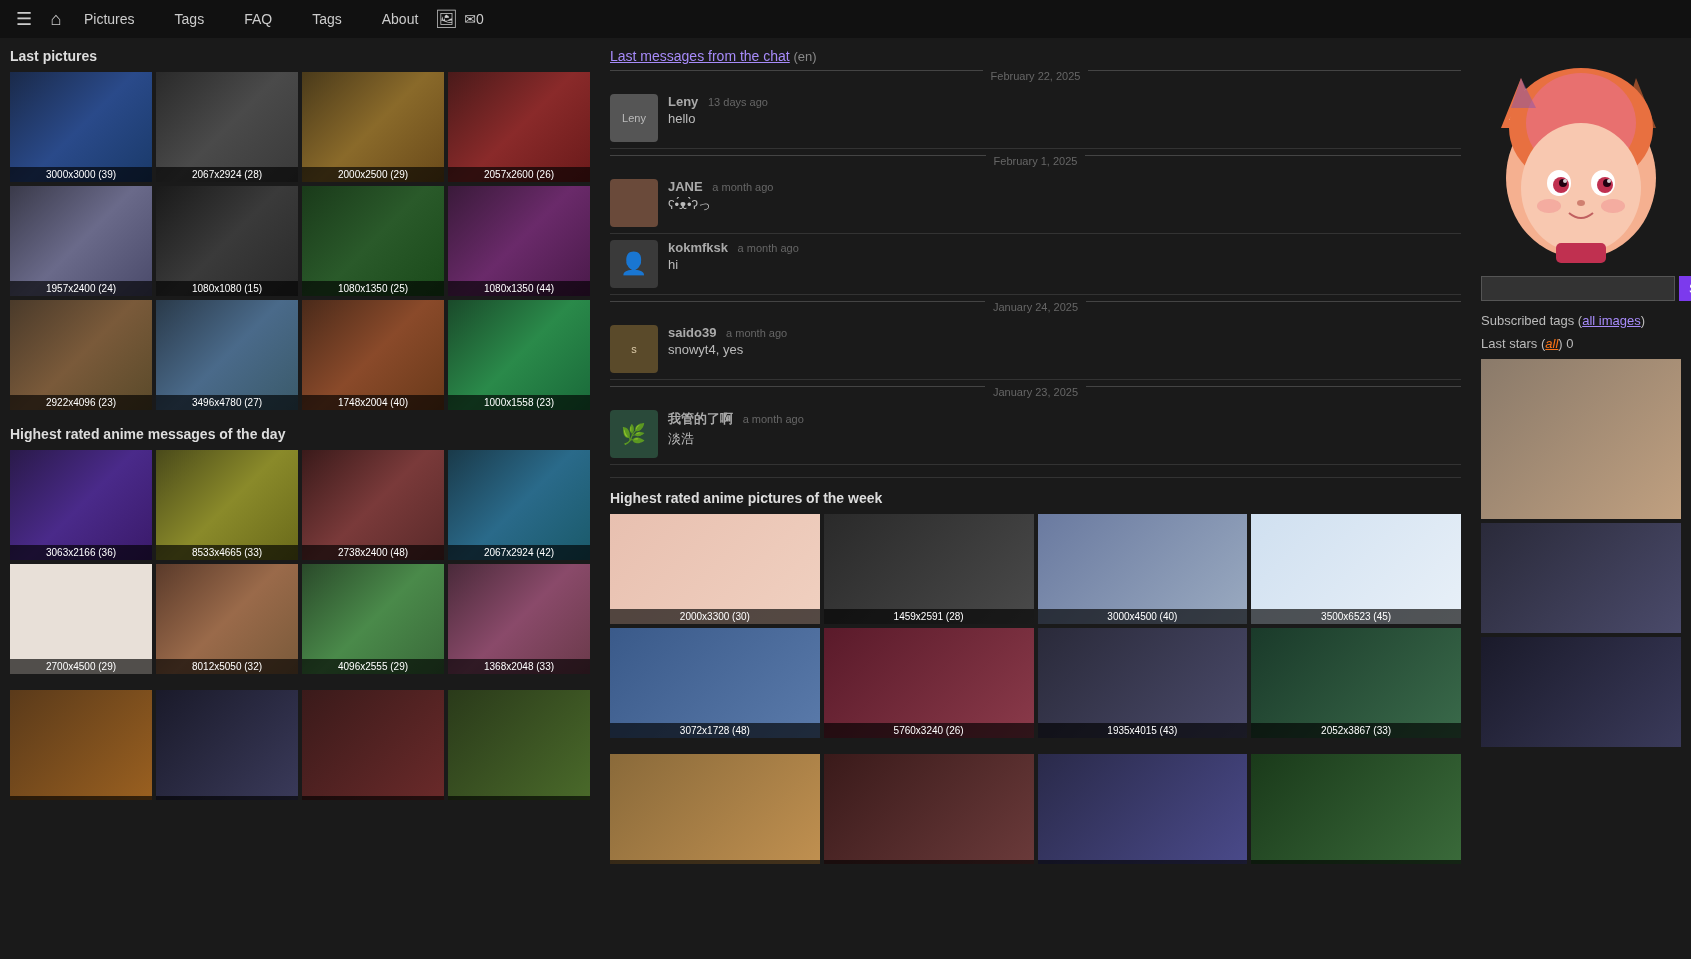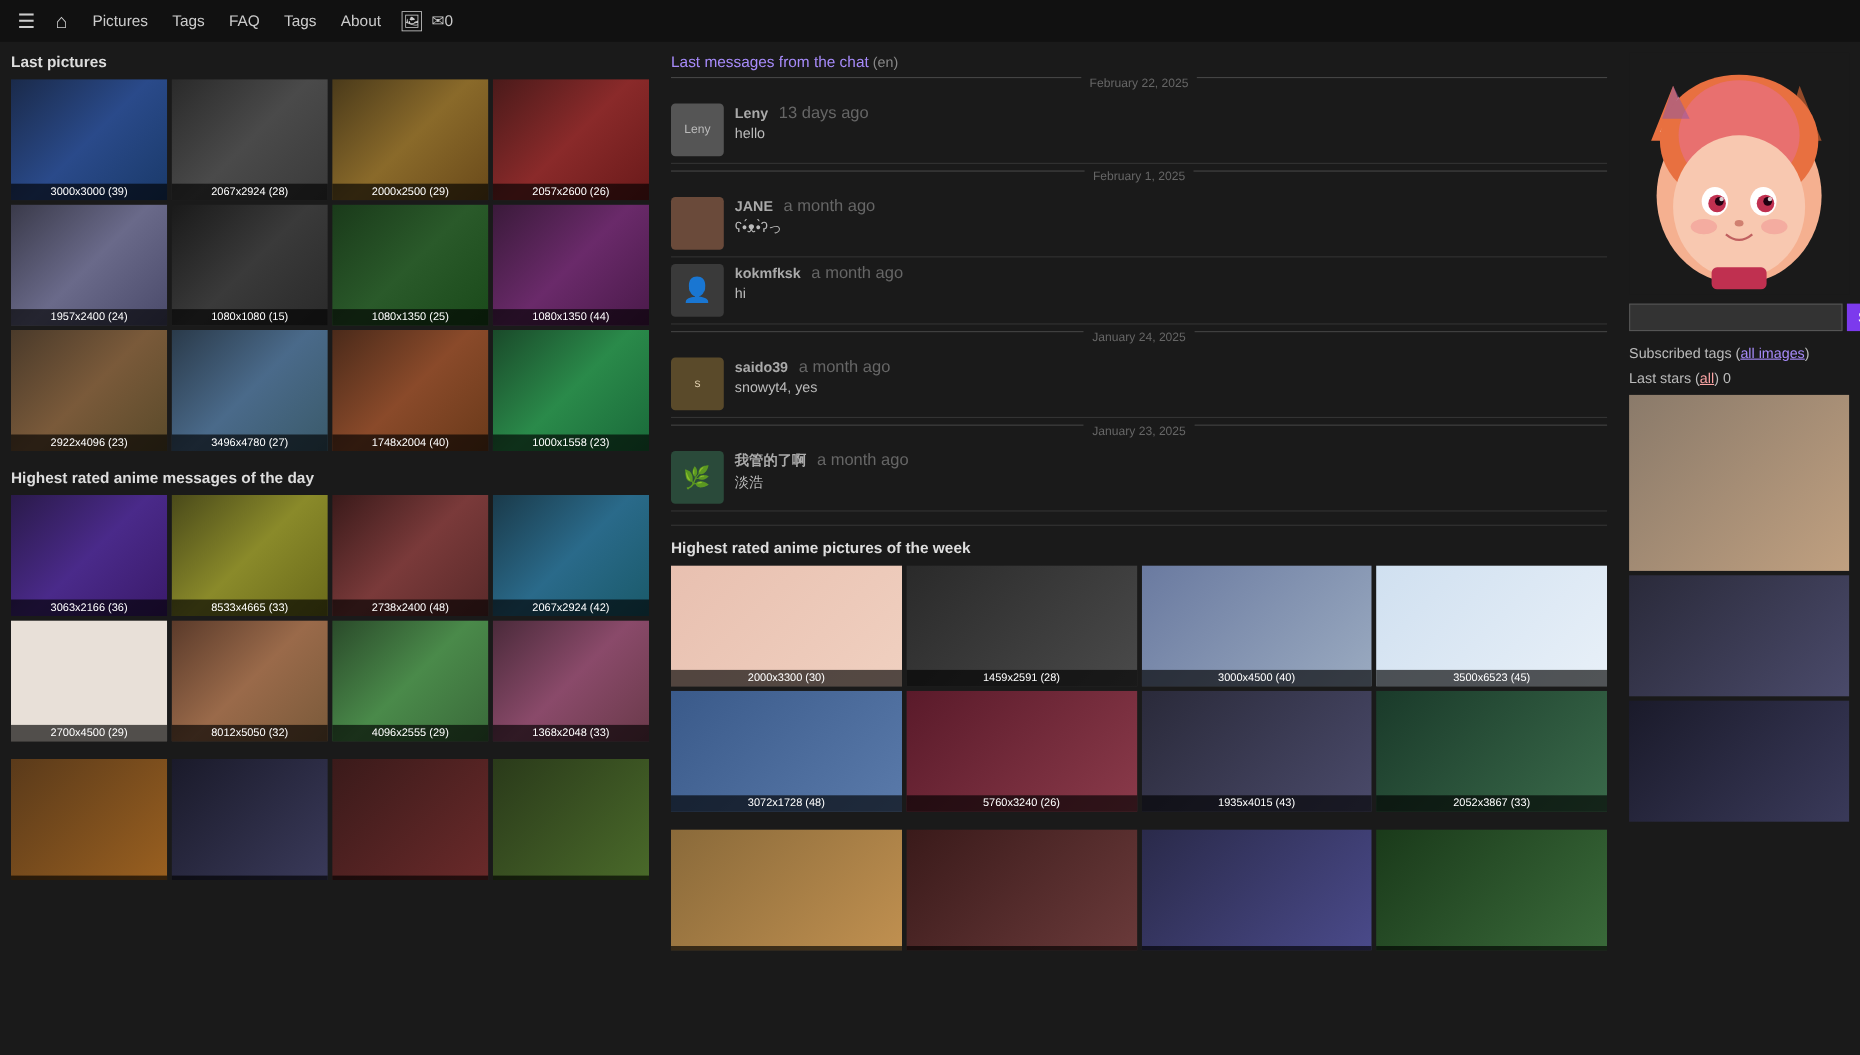--- a/index.html
+++ b/index.html
@@ -10,21 +10,21 @@
       background: #111;
       display: flex;
       align-items: center;
       padding: 0 10px;
       height: 38px;
       gap: 4px;
     }
     .header-nav {
       display: flex;
       align-items: center;
-      gap: 2px;
+      gap: 20px;
     }
     .nav-item {
       color: #ccc;
       text-decoration: none;
       padding: 8px 10px;
       cursor: pointer;
       font-size: 14px;
     }
     .nav-icon {
       width: 28px;
@@ -106,20 +106,21 @@
       background: rgba(0,0,0,0.65);
       color: #fff;
       font-size: 10px;
       padding: 2px 4px;
       text-align: center;
     }
     
     
     .chat-link {
       color: #a78bfa;
+      text-decoration: underline;
       cursor: pointer;
       font-size: 14px;
     }
     .chat-lang {
       color: #888;
       font-size: 13px;
     }
     .date-divider {
       display: flex;
       align-items: flex-start;
@@ -154,21 +155,21 @@
       color: #666;
     }
     .chat-content { flex: 1; }
     .chat-username {
       color: #aaa;
       font-weight: bold;
       font-size: 13px;
     }
     .chat-time {
       color: #666;
-      font-size: 15px;
+      font-size: 11px;
       margin-left: 6px;
     }
     .chat-text {
       color: #bbb;
       font-size: 13px;
       margin-top: 2px;
     }
     
     
     .search-row {
@@ -197,21 +198,21 @@
       font-size: 13px;
       color: #bbb;
       margin-bottom: 8px;
     }
     .subscribed-tags a { color: #a78bfa; text-decoration: underline; cursor: pointer; }
     .last-stars-title {
       font-size: 13px;
       color: #bbb;
       margin-bottom: 8px;
     }
-    .last-stars-title a { color: #fca5a5; text-decoration: underline; cursor: pointer; }
+    .last-stars-title a { color: #f97316; text-decoration: underline; cursor: pointer; font-style: italic; }
     .sidebar-thumb {
       width: 100%;
       height: 100px;
       background: #2a2a2a;
       margin-bottom: 4px;
       cursor: pointer;
       overflow: hidden;
     }
     
     

